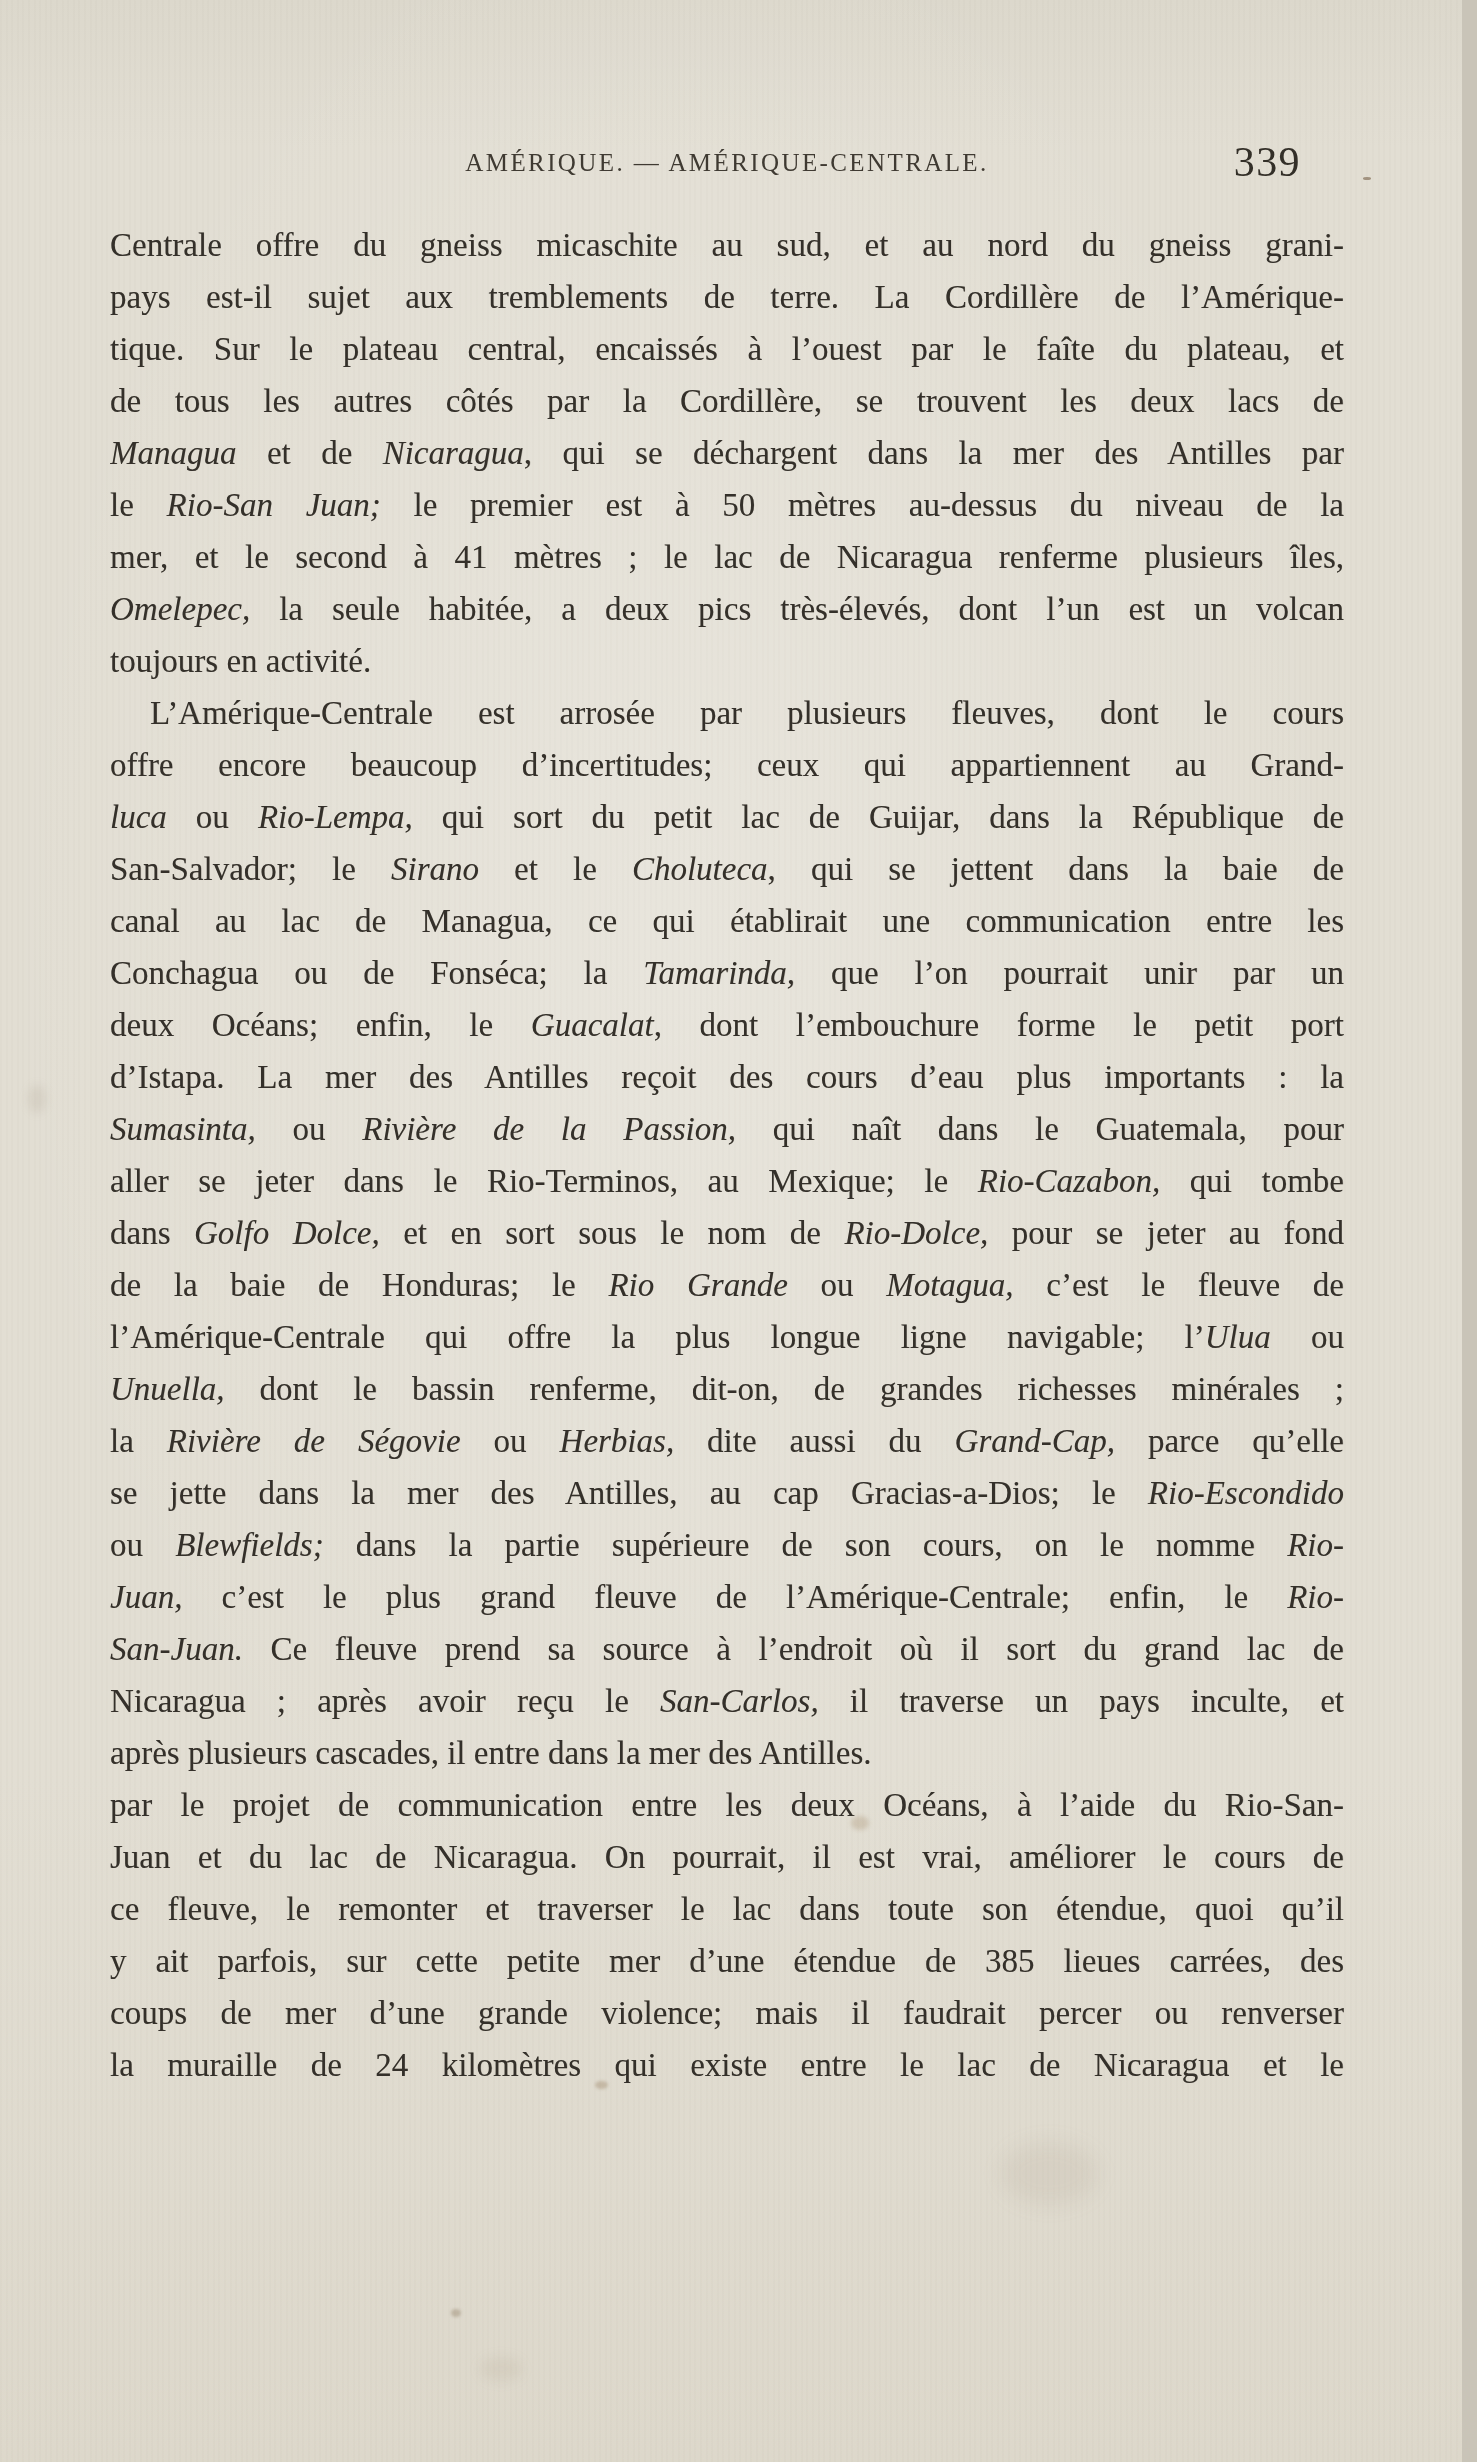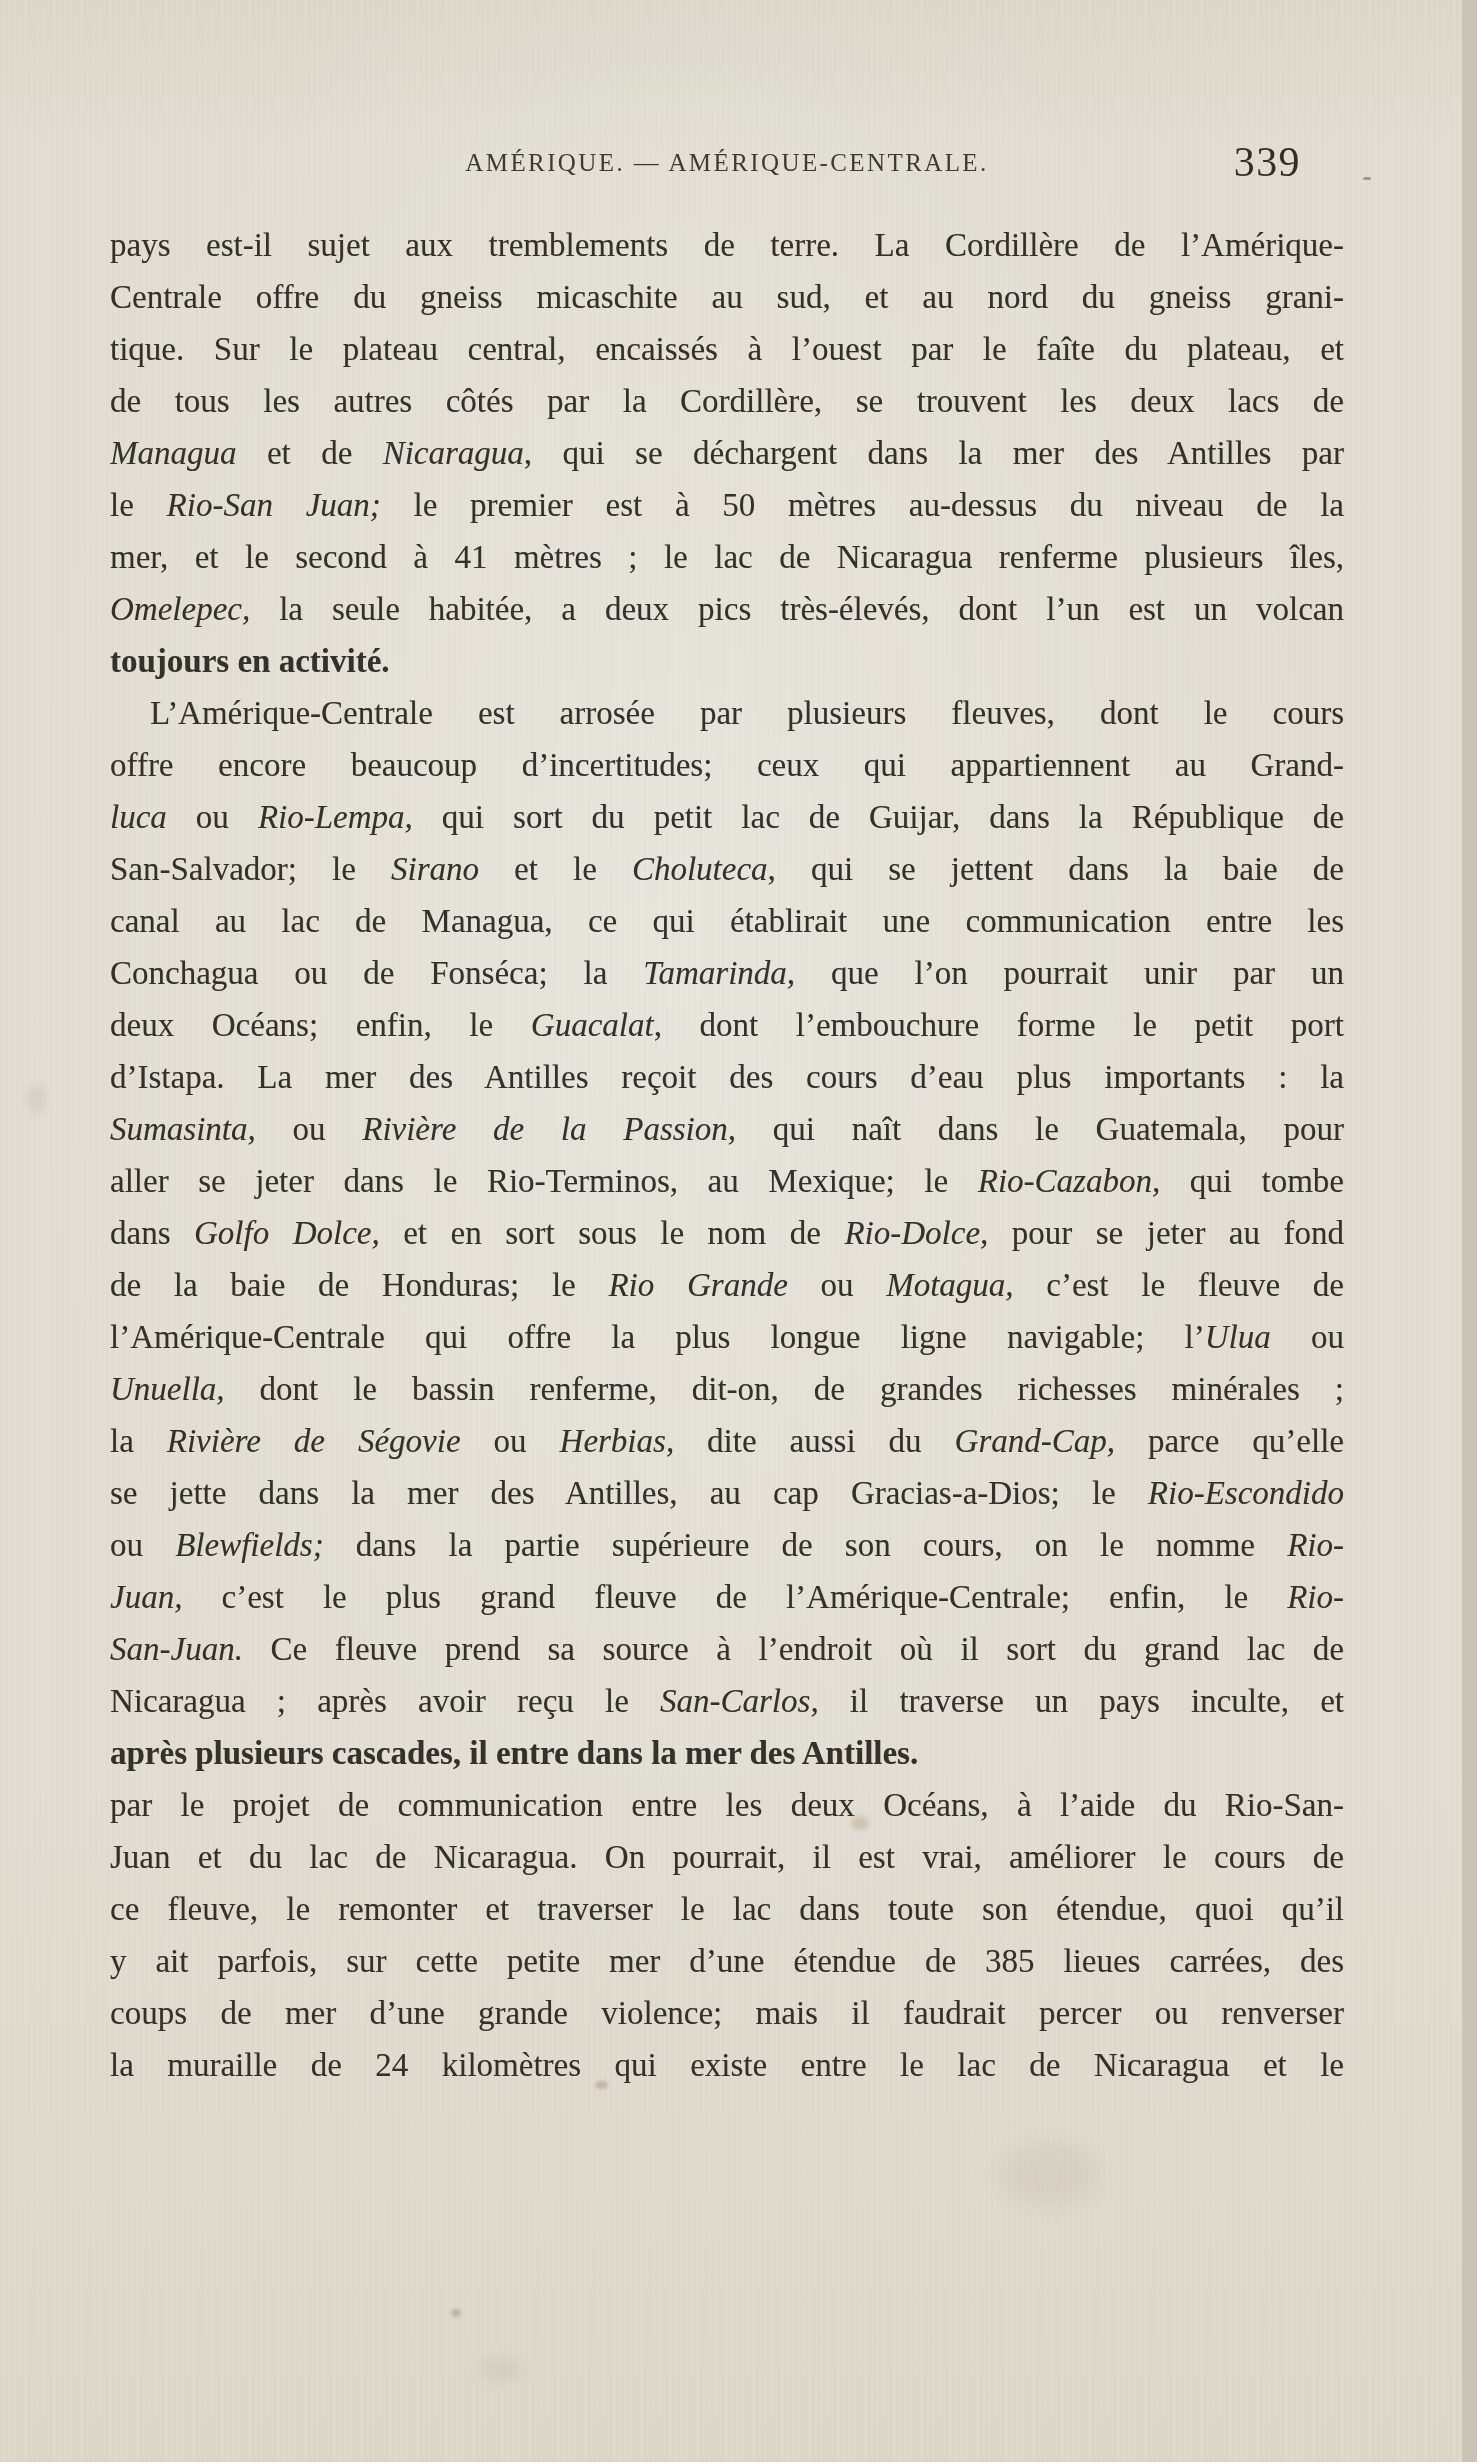--- a/index.html
+++ b/index.html
@@ -51,21 +51,21 @@
     text-rendering: optimizeLegibility;
   }
   .line {
     height: 52px;
     overflow: hidden;
     text-align: justify;
     text-align-last: justify;
     text-shadow: 0.3px 0.4px 0.5px rgba(58,50,40,0.28);
   }
   .line.indent { text-indent: 40px; }
-  .line.no-justify { text-align-last: left; font-weight: bold; }
+  .line.no-justify { text-align-last: left; }
   .it { font-style: italic; }
   
   .speck {
     position: absolute;
     border-radius: 50%;
     pointer-events: none;
   }
   .speck.s1 { left: 1363px; top: 177px; width: 8.3px; height: 2.8px; background: rgba(110,85,60,0.55); }
   .speck.s2 { left: 1464px; top: 177px; width: 11px; height: 3.5px; background: rgba(105,80,55,0.6); }
   .speck.s3 { left: 851px; top: 1816px; width: 18px; height: 14px; background: rgba(140,110,70,0.22); filter: blur(2.1px); }
@@ -79,22 +79,22 @@
 <body>
 
 <div class="page">
 
   <div class="header">
     <span>AMÉRIQUE. — AMÉRIQUE-CENTRALE.</span>
     <span class="page-number">339</span>
   </div>
 
   <div class="body-text">
+      <div class="line"><span>Centrale offre du gneiss micaschite au sud, et au nord du gneiss grani-</span></div>
       <div class="line"><span>pays est-il sujet aux tremblements de terre. La Cordillère de l’Amérique-</span></div>
-      <div class="line"><span>Centrale offre du gneiss micaschite au sud, et au nord du gneiss grani-</span></div>
       <div class="line"><span>tique. Sur le plateau central, encaissés à l’ouest par le faîte du plateau, et</span></div>
       <div class="line"><span>de tous les autres côtés par la Cordillère, se trouvent les deux lacs de</span></div>
       <div class="line"><span class="it">Managua</span><span> et de </span><span class="it">Nicaragua</span><span>, qui se déchargent dans la mer des Antilles par</span></div>
       <div class="line"><span>le </span><span class="it">Rio-San Juan;</span><span> le premier est à 50 mètres au-dessus du niveau de la</span></div>
       <div class="line"><span>mer, et le second à 41 mètres ; le lac de Nicaragua renferme plusieurs îles,</span></div>
       <div class="line"><span class="it">Omelepec,</span><span> la seule habitée, a deux pics très-élevés, dont l’un est un volcan</span></div>
       <div class="line no-justify"><span>toujours en activité.</span></div>
       <div class="line indent"><span>L’Amérique-Centrale est arrosée par plusieurs fleuves, dont le cours</span></div>
       <div class="line"><span>offre encore beaucoup d’incertitudes; ceux qui appartiennent au Grand-</span></div>
       <div class="line"><span class="it">luca</span><span> ou </span><span class="it">Rio-Lempa,</span><span> qui sort du petit lac de Guijar, dans la République de</span></div>

